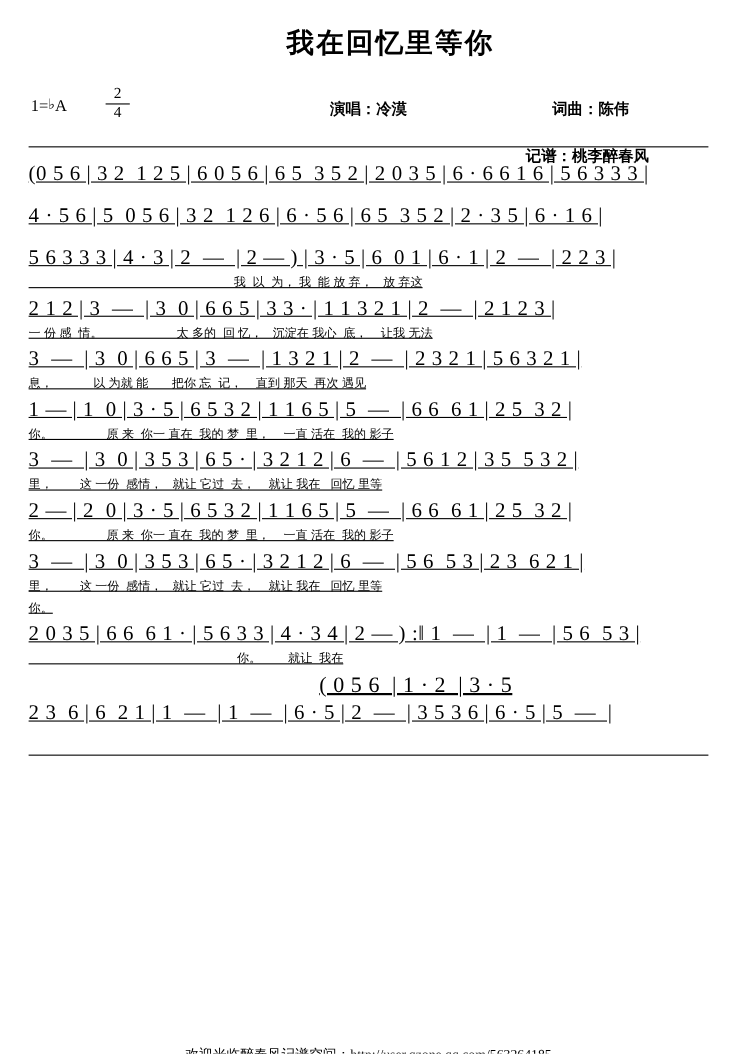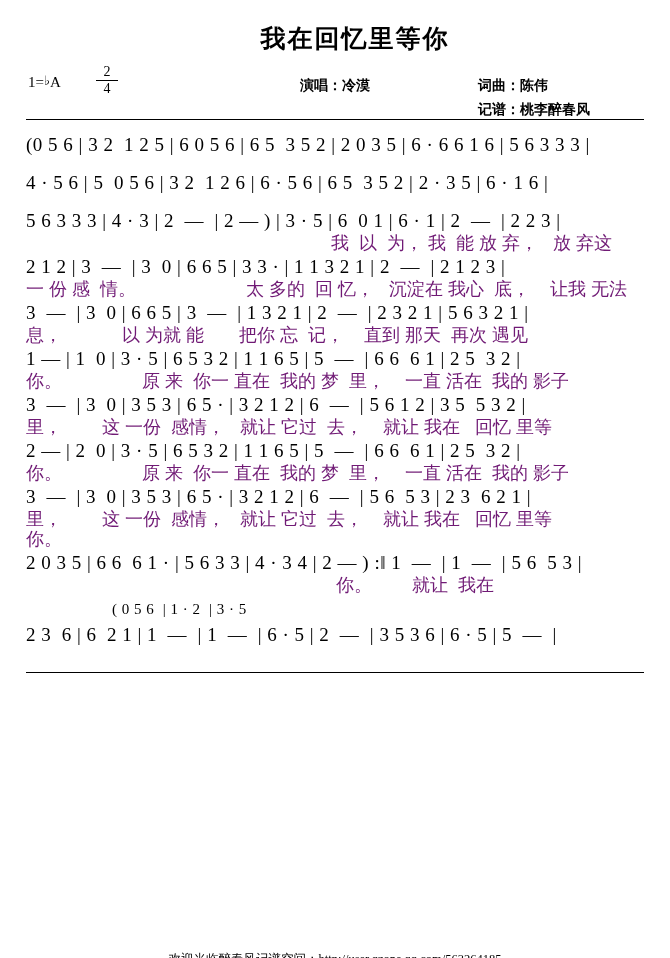--- a/index.html
+++ b/index.html
@@ -22,21 +22,21 @@
     font-family:"Liberation Sans", sans-serif;
     font-weight:bold;
     font-size:25px;
     letter-spacing:2px;
     margin-top:22px;
     padding-left:40px;
   }
   .meta{
     position:relative;
     height:56px;
-    margin-top:8px;
+    margin-top:22px;
   }
   .keysig{
     position:absolute;left:28px;top:10px;
     font-family:"Liberation Serif", serif;
     font-size:15px;
   }
   .keysig .flat{font-size:13px;vertical-align:2px;}
   .timesig{
     position:absolute;left:96px;top:2px;
     font-size:14px;
@@ -47,55 +47,56 @@
   .timesig .num{display:block;border-bottom:1px solid #000;padding-bottom:1px;}
   .timesig .den{display:block;padding-top:1px;}
   .singer{
     position:absolute;left:300px;top:14px;
     font-family:"Liberation Sans", sans-serif;
     font-size:14px;
     font-weight:bold;
     text-align:right;
   }
   .composer{
-    position:absolute;left:478px;top:14px;
+    position:absolute;left:502px;top:14px;
     font-family:Liberation Mono, monospace;
     font-size:14px;
     font-weight:bold;
   }
   .notator{
-    position:absolute;left:478px;top:38px;
+    position:absolute;left:478px;top:56px;
     font-family:Liberation Mono, monospace;
     font-size:14px;
     font-weight:bold;
   }
   .staff{
     position:relative;
     margin:12px 26px;
+    text-decoration:underline;
   }
   .line{
     position:relative;
     margin-bottom:2px;
   }
   .notes{
     font-family:"Liberation Serif", serif;
     font-size:19px;
     letter-spacing:0.5px;
     white-space:pre;
     line-height:26px;
     height:26px;
   }
   .lyrics{
     font-family:"Liberation Sans", sans-serif;
-    font-size:18px;
+    font-size:11px;
     letter-spacing:0px;
     white-space:pre;
     line-height:18px;
     height:18px;
-    color:#701a75;
+    color:#000000;
   }
   .lyrics.empty{height:10px;}
   .footer{
     position:absolute;
     left:0;right:0;
     bottom:12px;
     text-align:center;
     font-family:"Liberation Serif", serif;
     font-size:12.5px;
   }
@@ -180,21 +181,21 @@
       <div class="lyrics">你。</div>
     </div>
 
 
     <div class="line">
       <div class="notes">2 0 3 5 | 6 6  6 1 · | 5 6 3 3 | 4 · 3 4 | 2 — ) :‖ 1  —  | 1  —  | 5 6  5 3 |</div>
       <div class="lyrics">                                                              你。        就让  我在</div>
     </div>
 
     <div class="line">
-      <div class="notes" style="padding-left:86px;font-size:15px;">( 0 5 6  | 1 · 2  | 3 · 5</div>
+      <div class="notes" style="padding-left:86px;font-size:20px;text-align:center;">( 0 5 6  | 1 · 2  | 3 · 5</div>
       <div class="notes">2 3  6 | 6  2 1 | 1  —  | 1  —  | 6 · 5 | 2  —  | 3 5 3 6 | 6 · 5 | 5  —  |</div>
     </div>
 
     <div class="line">
       <div class="lyrics empty"></div>
     </div>
 
   </div>
 
   <hr class="hr" style="margin-top:10px;">

